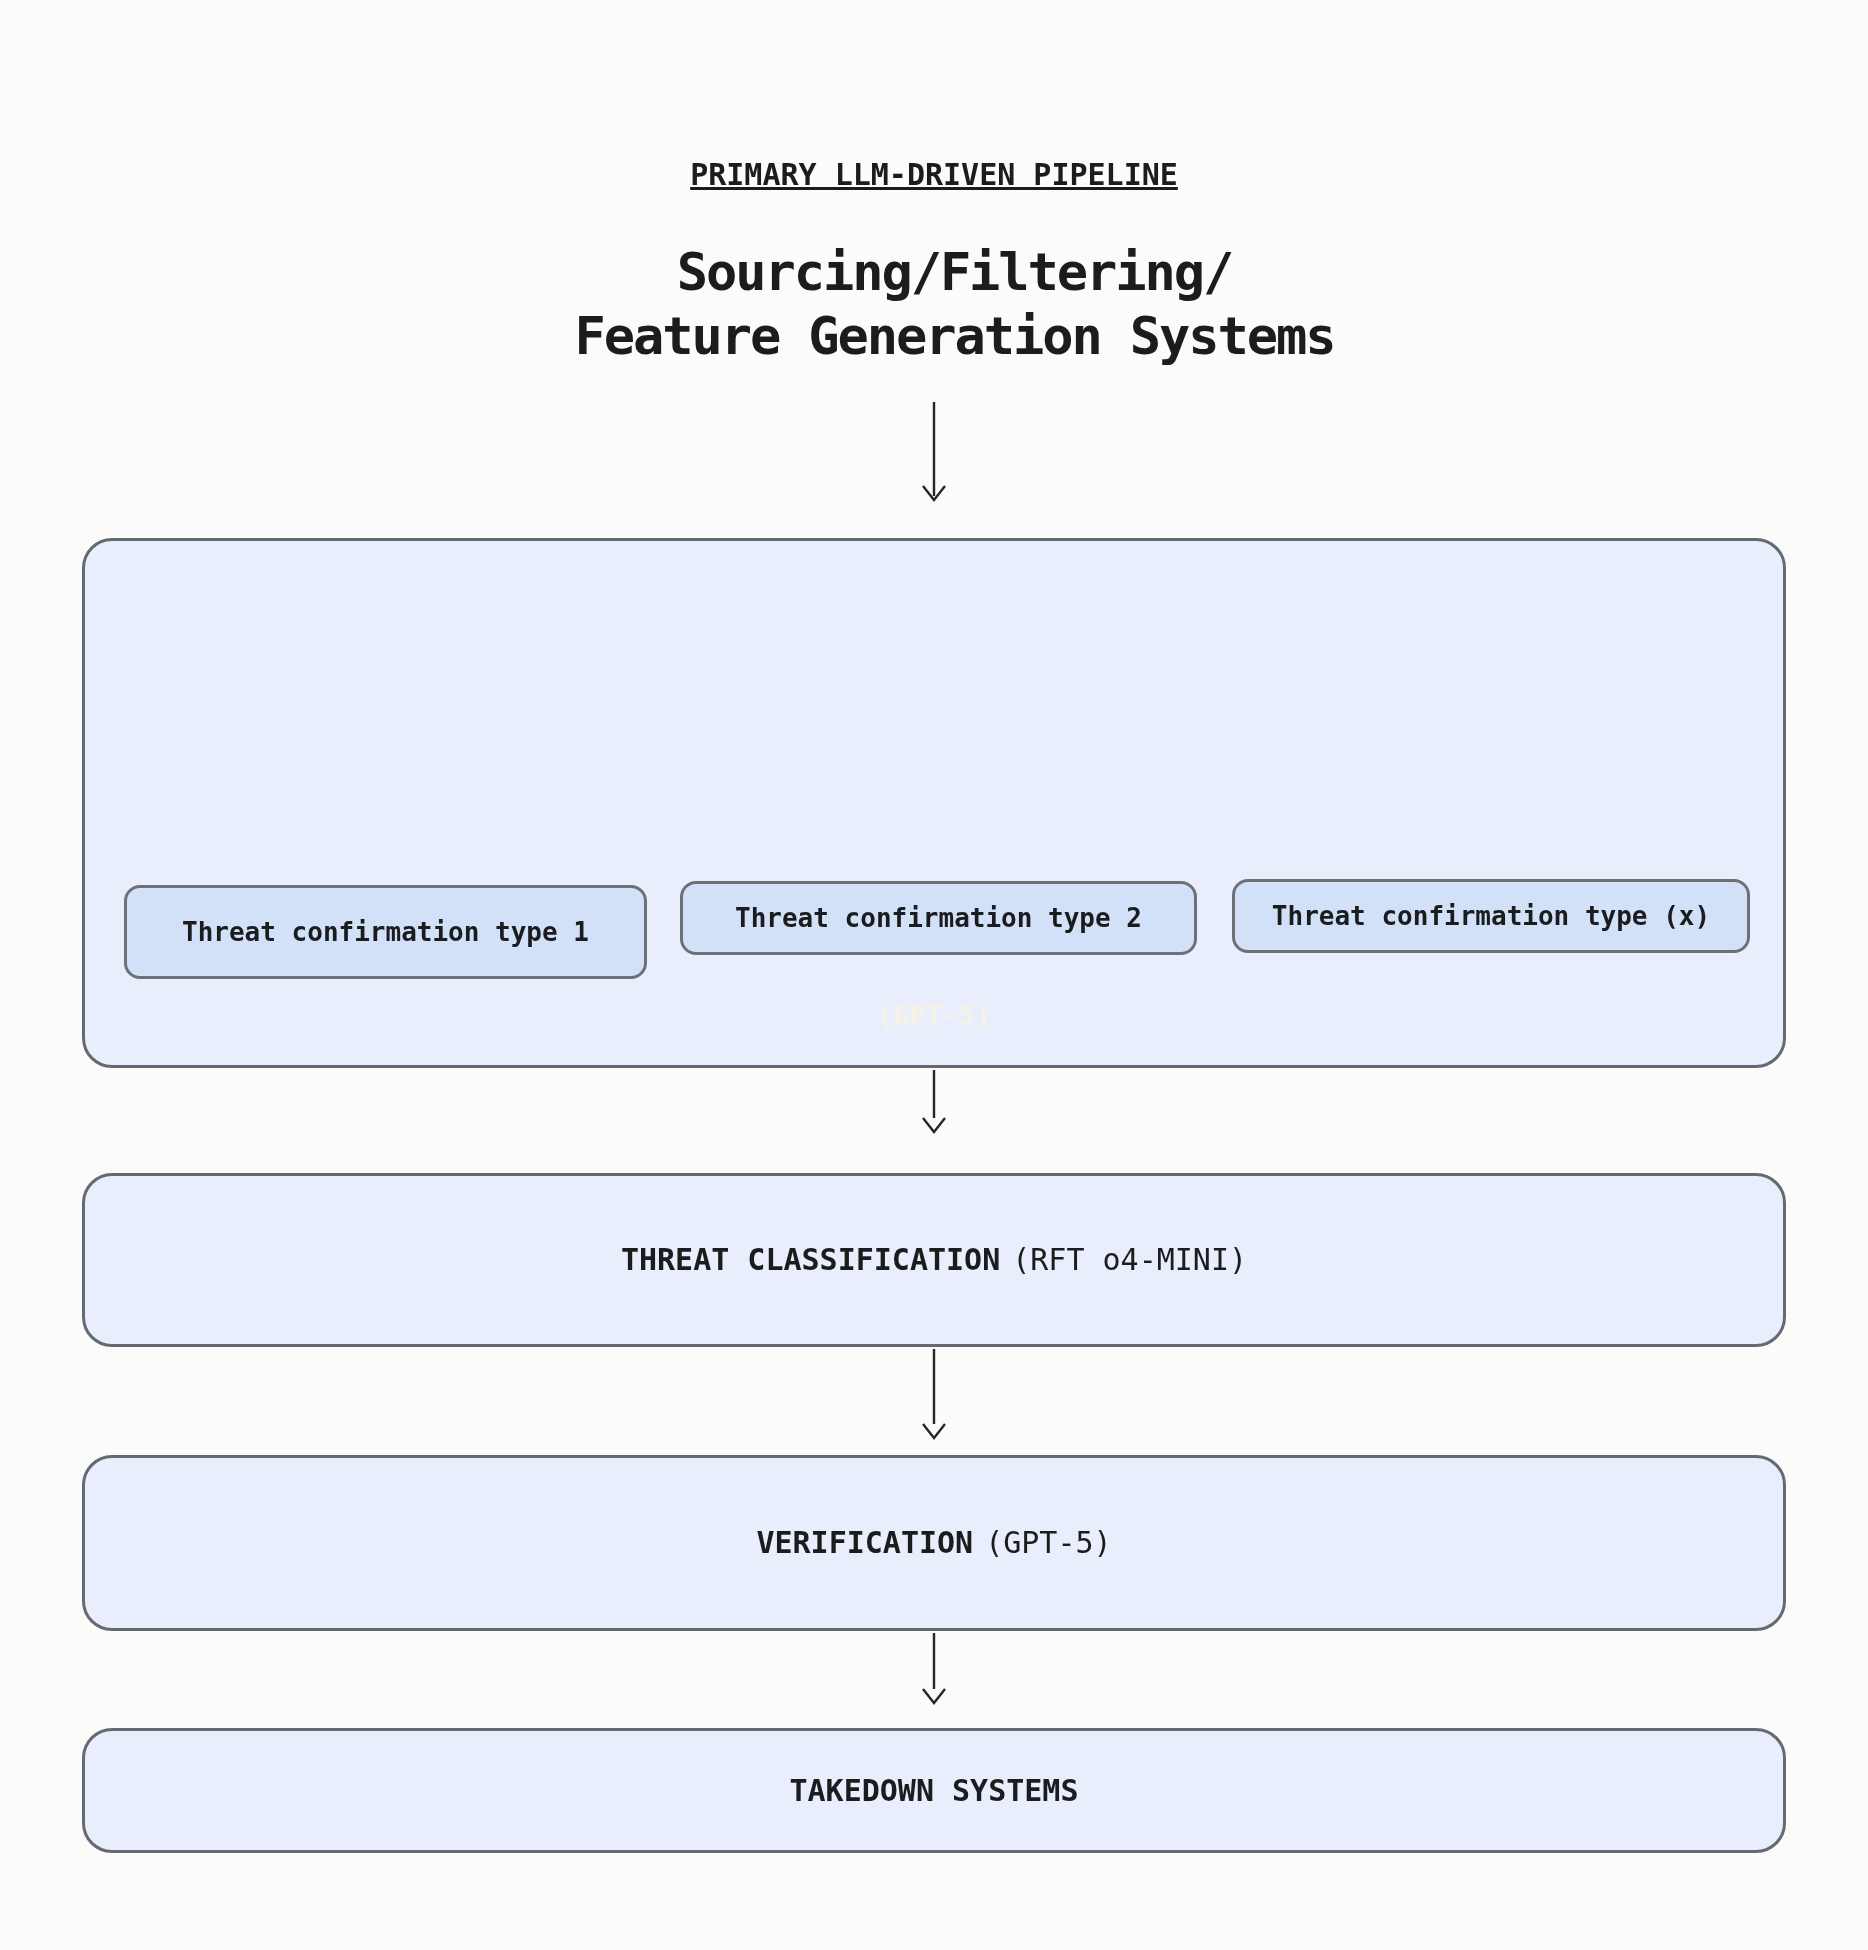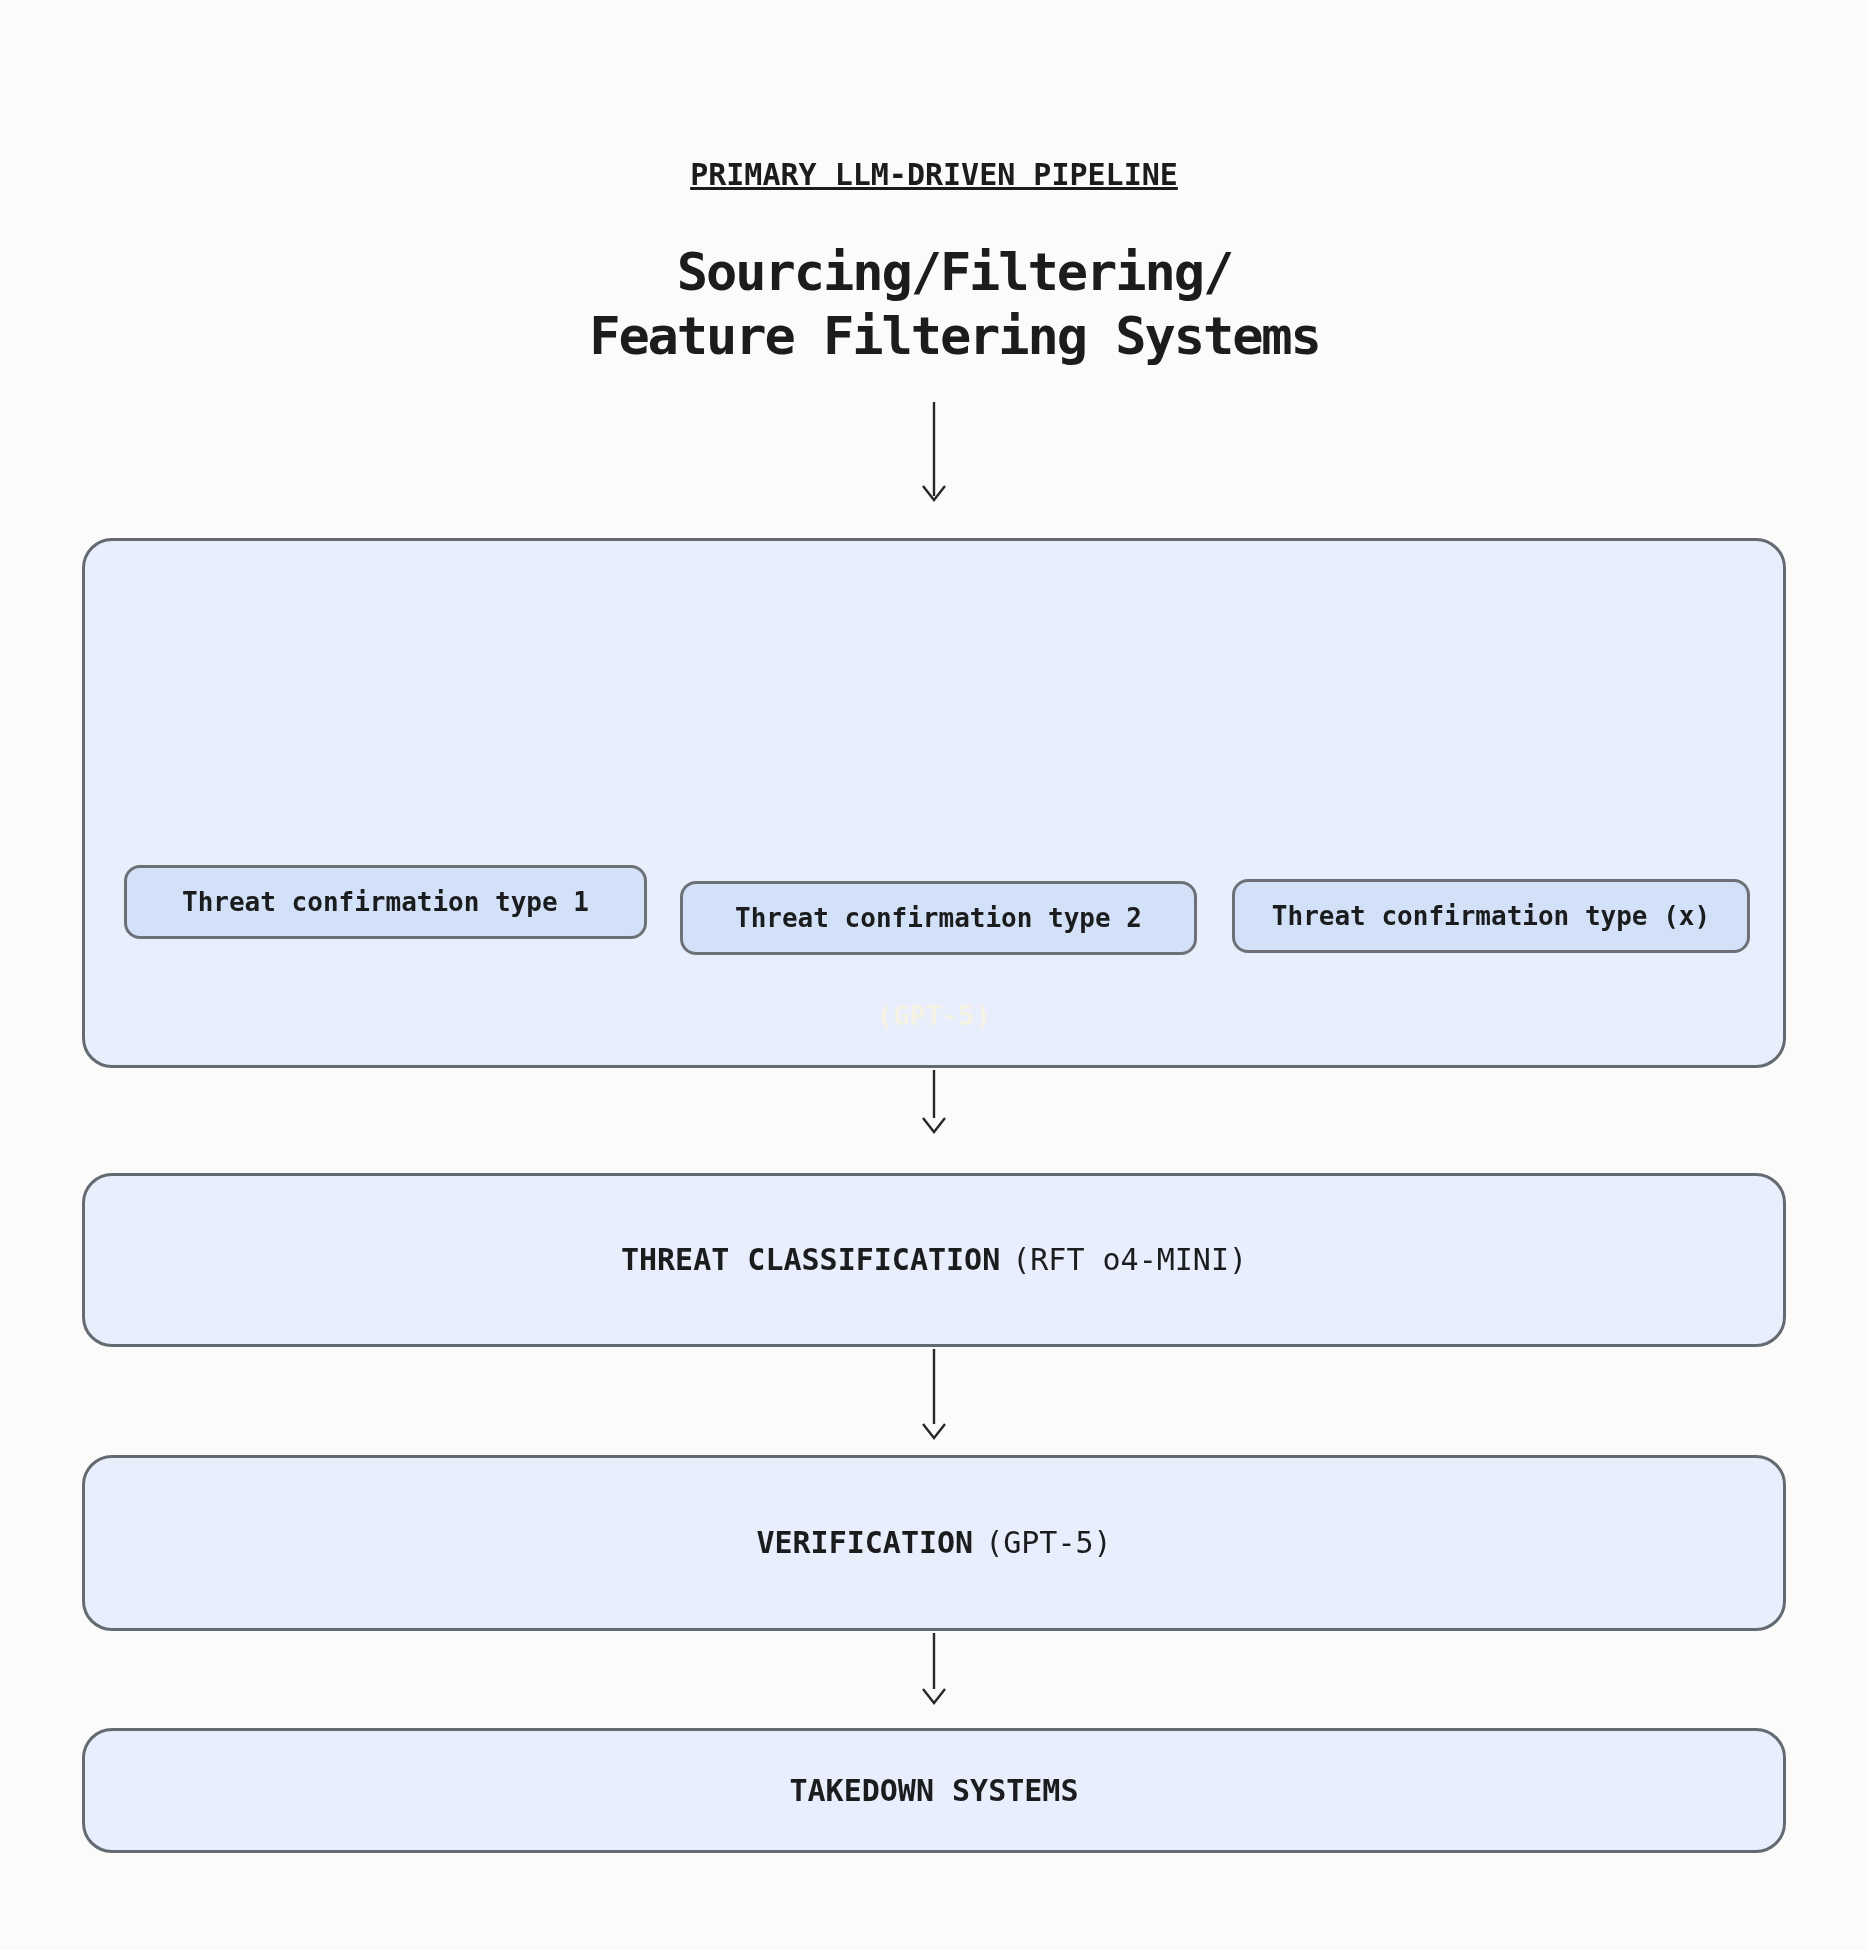--- a/index.html
+++ b/index.html
@@ -52,21 +52,21 @@
   .branch-box {
     position:absolute;
     background:var(--chip,#d3e1f8);
     border:3px solid var(--chip-border,#6d7076);
     border-radius:16px;
     box-sizing:border-box;
     display:flex; align-items:center; justify-content:center;
     font-size:26px; font-weight:bold;
   }
   
-  #branch1 { left:39px;   top:324px; width:523px; height:74px; }
+  #branch1 { left:39px;   top:344px; width:523px; height:94px; }
   #branch2 { left:595px;  top:340px; width:517px; height:74px; }
   #branch3 { left:1147px; top:338px; width:518px; height:74px; }
 
   
   .stack-center {
     position:absolute; inset:0;
     display:flex; flex-direction:row;
     align-items:center; justify-content:center;
     gap:12px; text-align:center;
   }
@@ -95,21 +95,21 @@
     <path d="M923 1424 L934 1438 L945 1424"></path>
 
     <path d="M934 1633 V1689"></path>
     <path d="M923 1689 L934 1703 L945 1689"></path>
   </svg>
 
   <div class="eyebrow">PRIMARY LLM-DRIVEN PIPELINE</div>
 
   <div class="main-title">
     <div>Sourcing/Filtering/</div>
-    <div>Feature Filtering Systems</div>
+    <div>Feature Generation Systems</div>
   </div>
 
   <div class="stage" id="stage1">
 
     <div class="branch-box" id="branch1">
       <span>Threat confirmation type 1</span>
     </div>
     <div class="branch-box" id="branch2">
       <span>Threat confirmation type 2</span>
     </div>

